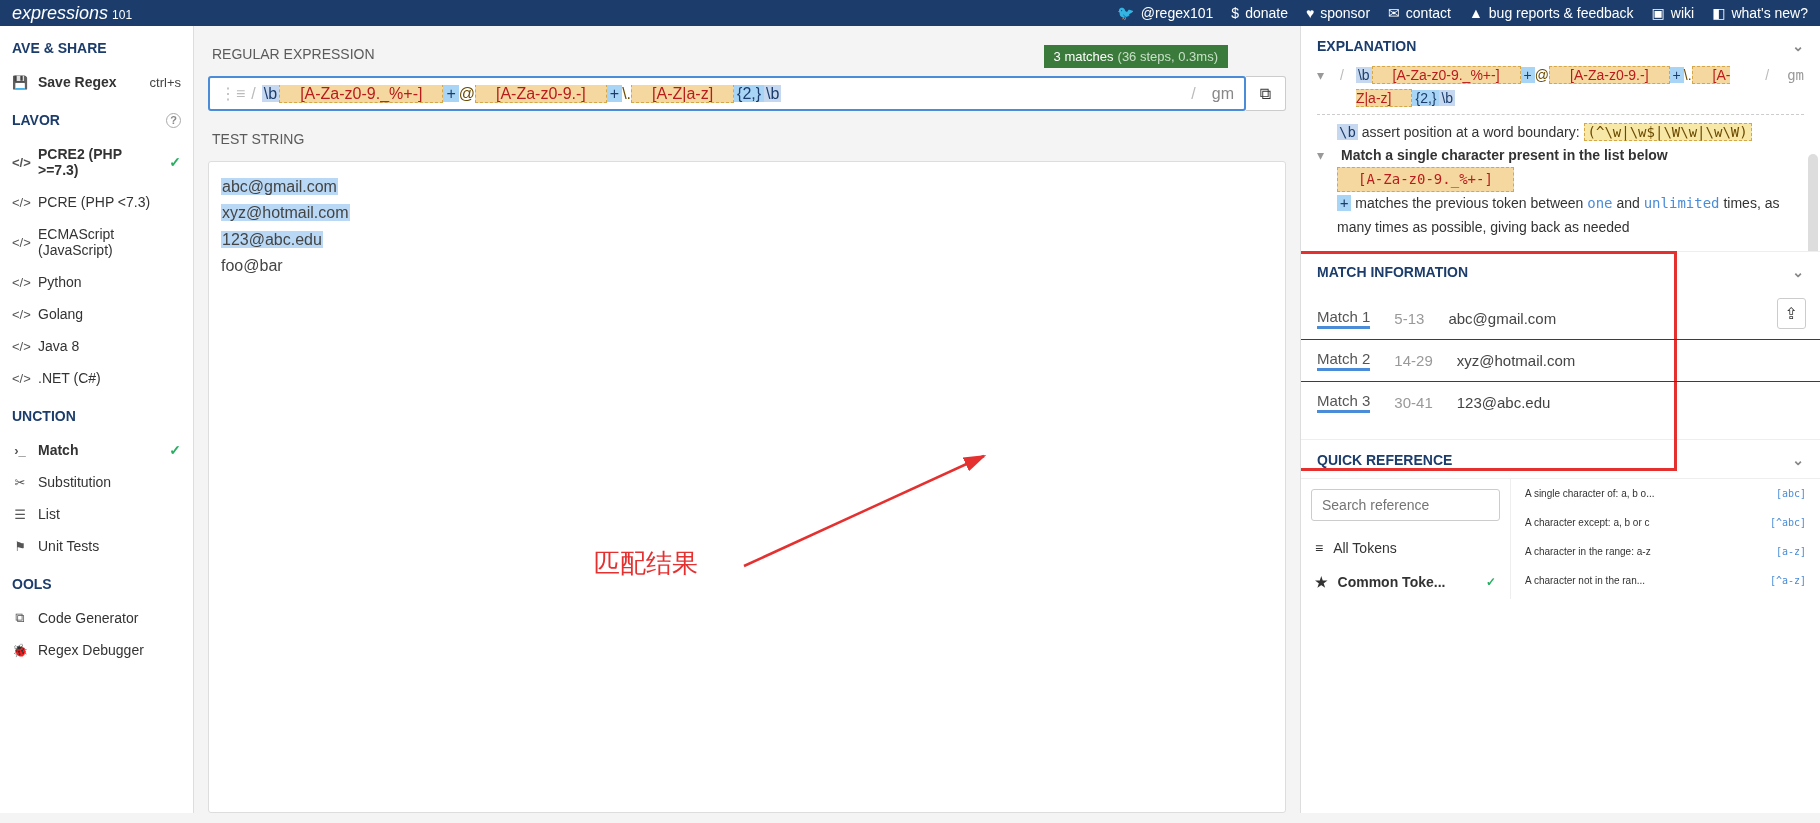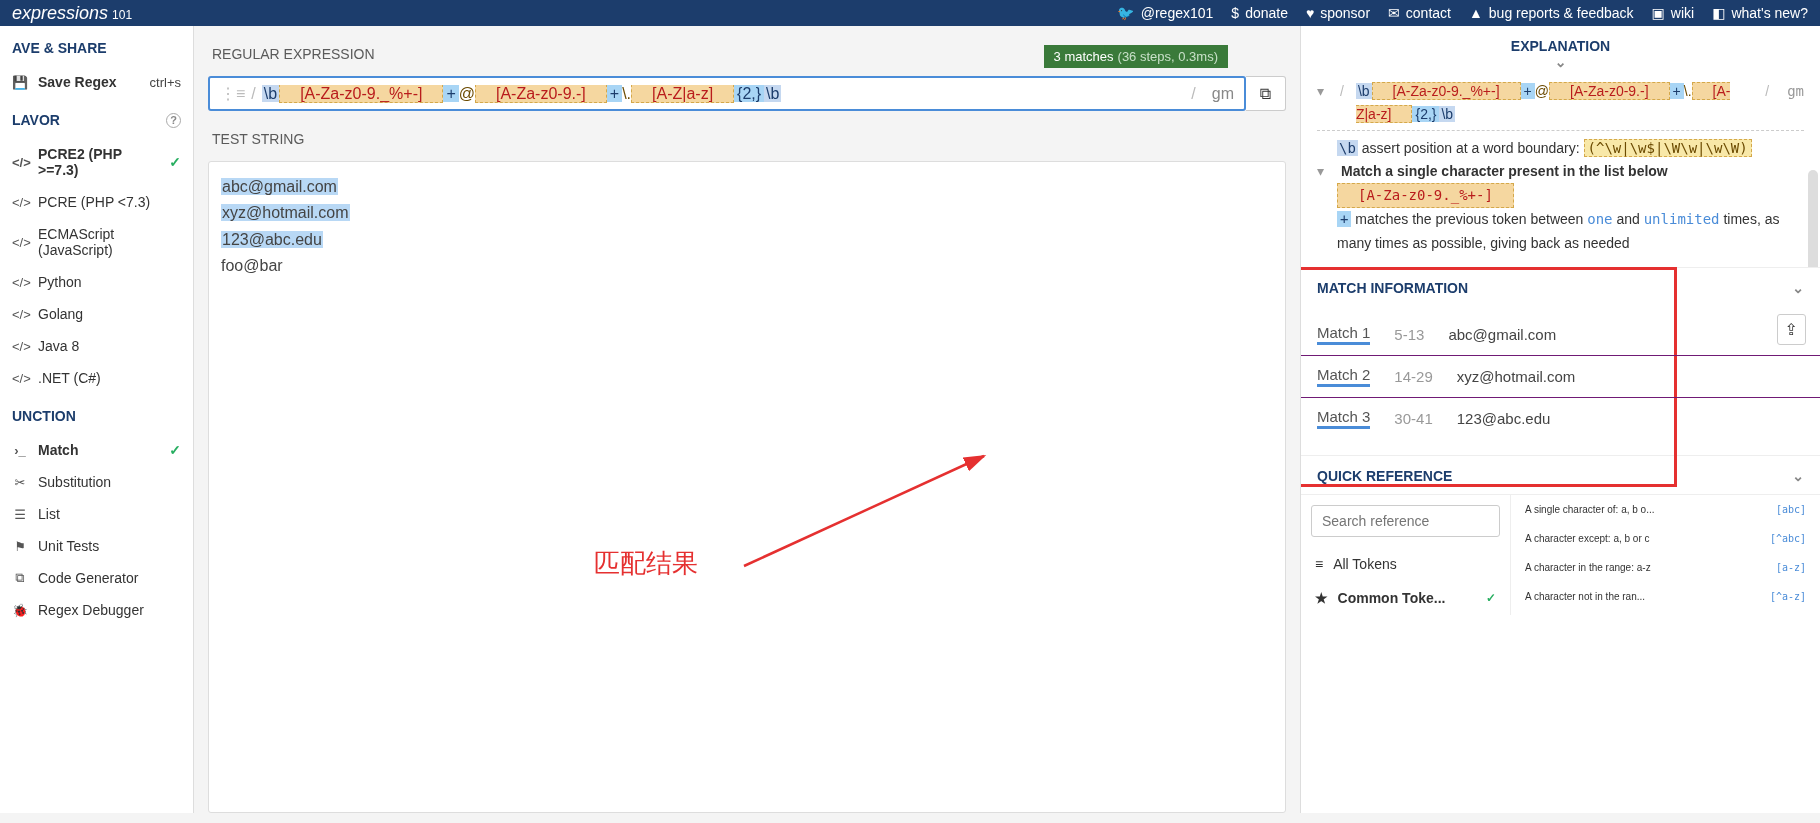--- a/index.html
+++ b/index.html
@@ -26,21 +26,21 @@
 .regex-flags { color: #888; margin-left: 10px; }
 .copy-btn { width: 40px; background: #fff; border: 1px solid #ccc; border-left: none; border-radius: 0 3px 3px 0; display: flex; align-items: center; justify-content: center; cursor: pointer; }
 .matches-badge { position: absolute; right: 58px; top: 9px; background: #3a7a3a; color: #fff; font-size: 13px; padding: 4px 10px; border-radius: 0; }
 .matches-badge .light { color: #c8e0c8; margin-left: 4px; }
 .header-row { position: relative; }
 .test-string { background: #fff; border: 1px solid #ddd; border-radius: 3px; padding: 12px; font-family: "Consolas", monospace; font-size: 16px; line-height: 1.65; flex: 1; color: #444; }
 .ts-line { display: block; }
 .hl-match { background: #b8d8f5; padding: 0 1px; }
 .rightcol { width: 520px; background: #fff; border-left: 1px solid #ddd; display: flex; flex-direction: column; overflow: hidden; }
 .panel-header { display: flex; justify-content: space-between; align-items: center; padding: 12px 16px 10px; font-size: 14px; font-weight: 600; color: #1c3d6c; border-top: 1px solid #eee; }
-.panel-header:first-child { border-top: none; flex-direction: column; }
+.panel-header:first-child { border-top: none; }
 .chevron { color: #888; cursor: pointer; }
 .explanation-body { padding: 0 16px 12px 16px; font-family: "Consolas", monospace; font-size: 14px; line-height: 1.65; overflow-y: auto; max-height: 210px; position: relative; }
 .expl-regex { border-bottom: 1px dashed #ccc; padding-bottom: 4px; margin-bottom: 6px; display: flex; align-items: flex-start; gap: 6px; }
 .expl-regex .content { flex: 1; }
 .expl-line { display: flex; gap: 6px; align-items: center; font-family: -apple-system, sans-serif; }
 .expl-line .indent { width: 14px; flex-shrink: 0; }
 .expl-tok { font-family: "Consolas", monospace; }
 .tok-bs { background: #c5d8f0; color: #1c3d6c; padding: 0 2px; }
 .tok-cls { background: #f5d7a0; color: #b91c1c; padding: 0 20px; border: 1px dashed #d4a84a; }
 .tok-q { background: #a8d5f5; color: #1c3d6c; padding: 0 3px; }
@@ -173,20 +173,23 @@
         <div class="side-item">
           <span class="icon">☰</span>
           <span>List</span>
         </div>
         <div class="side-item">
           <span class="icon">⚑</span>
           <span>Unit Tests</span>
         </div>
       </div>
 
+    <div class="side-header">
+        <span>OOLS</span>
+      </div>
     <div id="tools">
         <div class="side-item">
           <span class="icon">⧉</span>
           <span>Code Generator</span>
         </div>
         <div class="side-item">
           <span class="icon">🐞</span>
           <span>Regex Debugger</span>
         </div>
       </div>

